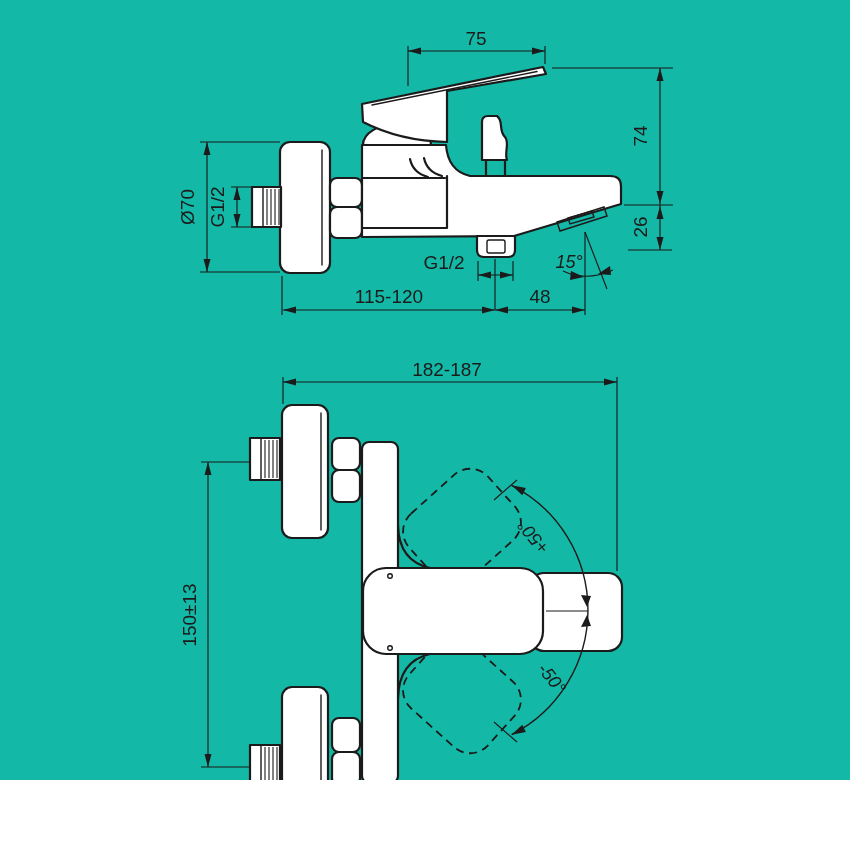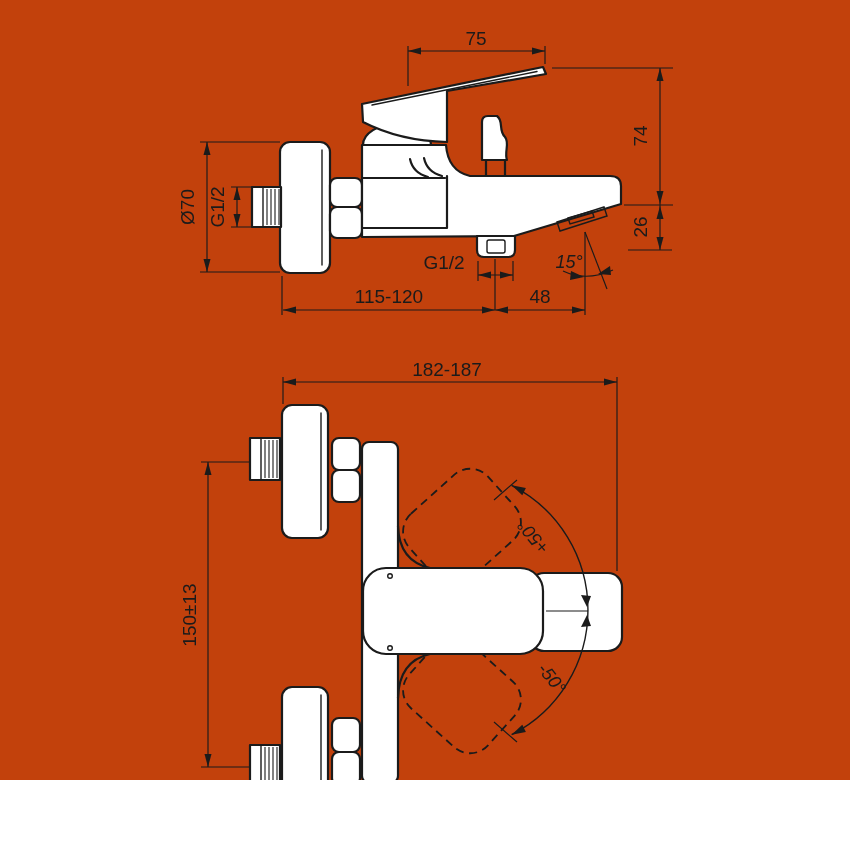--- a/index.html
+++ b/index.html
@@ -1,16 +1,16 @@
 <!DOCTYPE html>
 <html><head>
 <meta charset="utf-8">
 <style>
   html,body{margin:0;padding:0;background:#ffffff;}
-  .page{width:850px;height:780px;background:#c2410c;position:relative;overflow:hidden;text-align:right;}
+  .page{width:850px;height:780px;background:#14b8a6;position:relative;overflow:hidden;text-align:right;}
   svg{display:block;font-family:"Liberation Sans", sans-serif;}
   .art{fill:#ffffff;stroke:#1b1b1b;stroke-width:2.2;stroke-linejoin:round;stroke-linecap:round;}
   .artn{fill:none;stroke:#1b1b1b;stroke-width:2.2;stroke-linejoin:round;stroke-linecap:round;}
   .thin{fill:none;stroke:#1b1b1b;stroke-width:1.4;stroke-linecap:round;}
   .hatch{fill:none;stroke:#1b1b1b;stroke-width:1.1;}
   .dim{fill:none;stroke:#1b1b1b;stroke-width:1.15;stroke-linecap:butt;}
   .arr{fill:#1b1b1b;stroke:none;}
   .dash{fill:none;stroke:#1b1b1b;stroke-width:1.8;stroke-dasharray:8 5.5;stroke-linejoin:round;}
   .lbl{fill:#1b1b1b;font-size:19px;}
   .lbl-ang{fill:#1b1b1b;font-size:18px;font-style:italic;}

